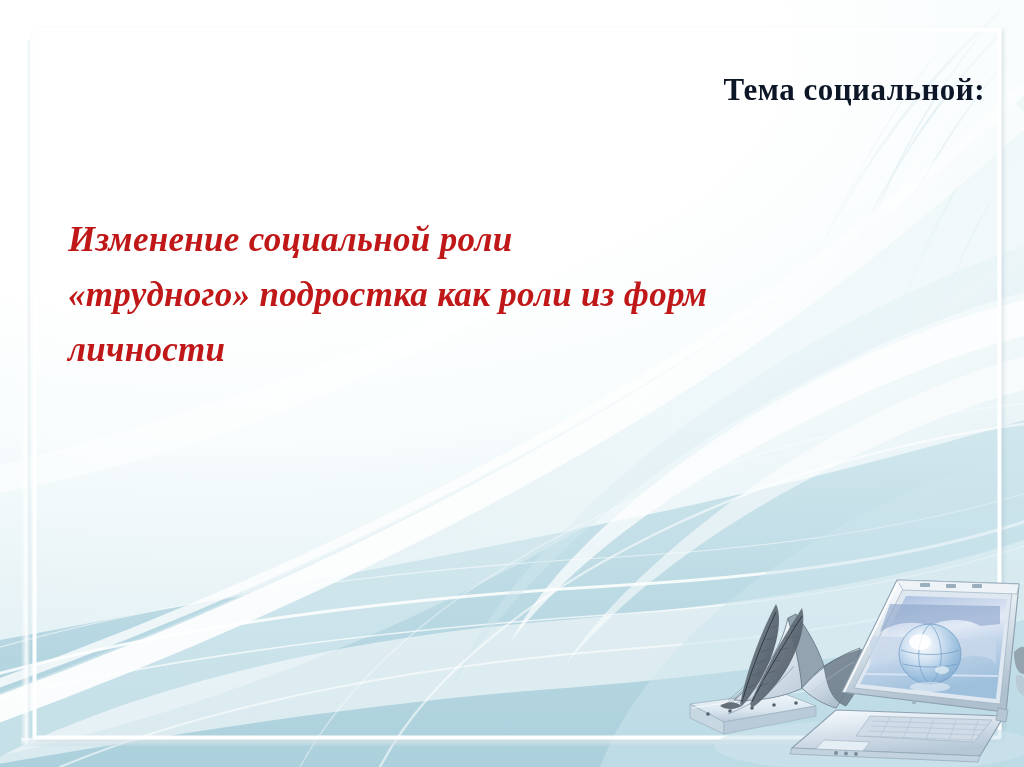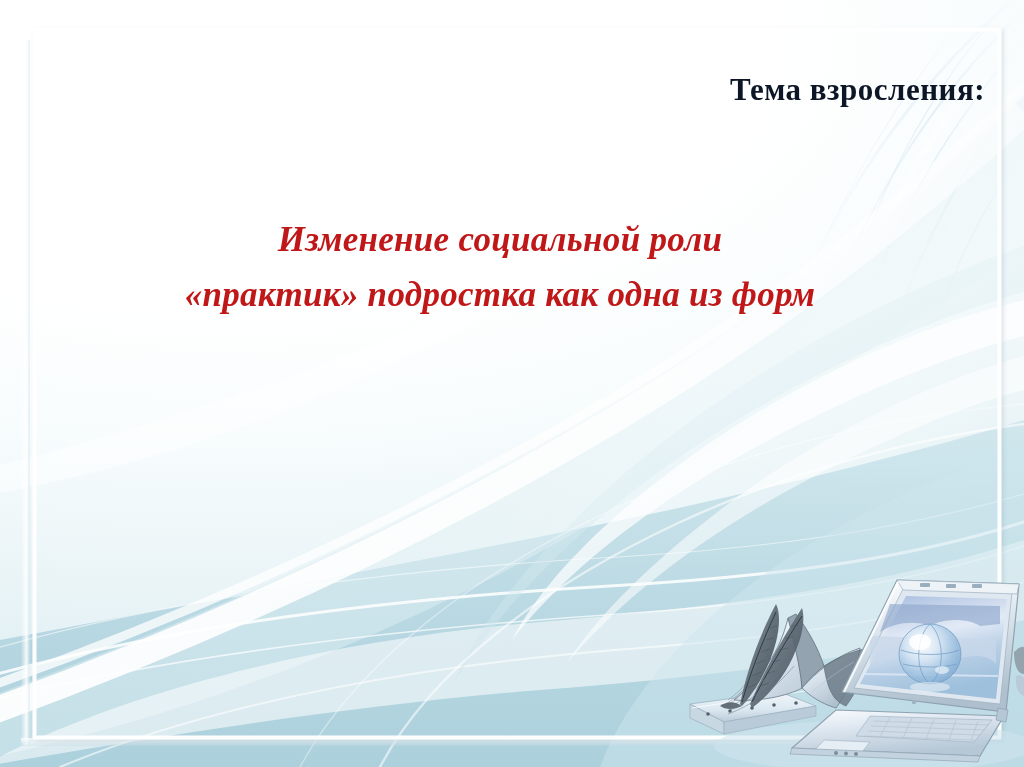--- a/index.html
+++ b/index.html
@@ -89,24 +89,24 @@
     font-family: "Liberation Serif", "DejaVu Serif", serif;
     font-weight: bold;
     font-size: 31px;
     letter-spacing: 0.5px;
     color: #0d1626;
     white-space: nowrap;
   }
 
   #title-block {
     position: absolute;
-    left: 62px;
+    left: 68px;
     top: 212px;
     width: 876px;
-    text-align: center;
+    text-align: left;
   }
   .title-line {
     font-family: "Liberation Serif", "DejaVu Serif", serif;
     font-style: italic;
     font-weight: bold;
     font-size: 35px;
     line-height: 55px;
     color: #c01818;
     letter-spacing: 0.3px;
     white-space: nowrap;
@@ -215,25 +215,26 @@
       </g>
 
       <path d="M-20 470 C 140 430, 300 380, 440 316 C 560 262, 660 202, 740 140 C 640 226, 520 304, 380 370 C 240 436, 100 476, -20 496 Z" fill="#ffffff" opacity="0.5"></path>
     </g>
   </svg>
 
   <div id="frame-shadow-l"></div>
   <div id="frame-shadow-b"></div>
   <div id="frame-outer"></div>
 
-  <div id="header-text">Тема взросления:</div>
+  <div id="header-text">Тема социальной:</div>
 
   <div id="title-block">
     <div class="title-line">Изменение социальной роли</div>
-    <div class="title-line">«практик» подростка как одна из форм</div>
+    <div class="title-line">«трудного» подростка как роли из форм</div>
+    <div class="title-line">личности</div>
   </div>
 
   <svg id="illustration" viewBox="0 0 340 211" preserveAspectRatio="none">
     <defs>
       <linearGradient id="screenSky" x1="0" y1="0" x2="0.3" y2="1">
         <stop offset="0%" stop-color="#9fb8dd"></stop>
         <stop offset="22%" stop-color="#c3d2e9"></stop>
         <stop offset="45%" stop-color="#e2eaf6"></stop>
         <stop offset="70%" stop-color="#b9cfe6"></stop>
         <stop offset="100%" stop-color="#9ec0dc"></stop>

